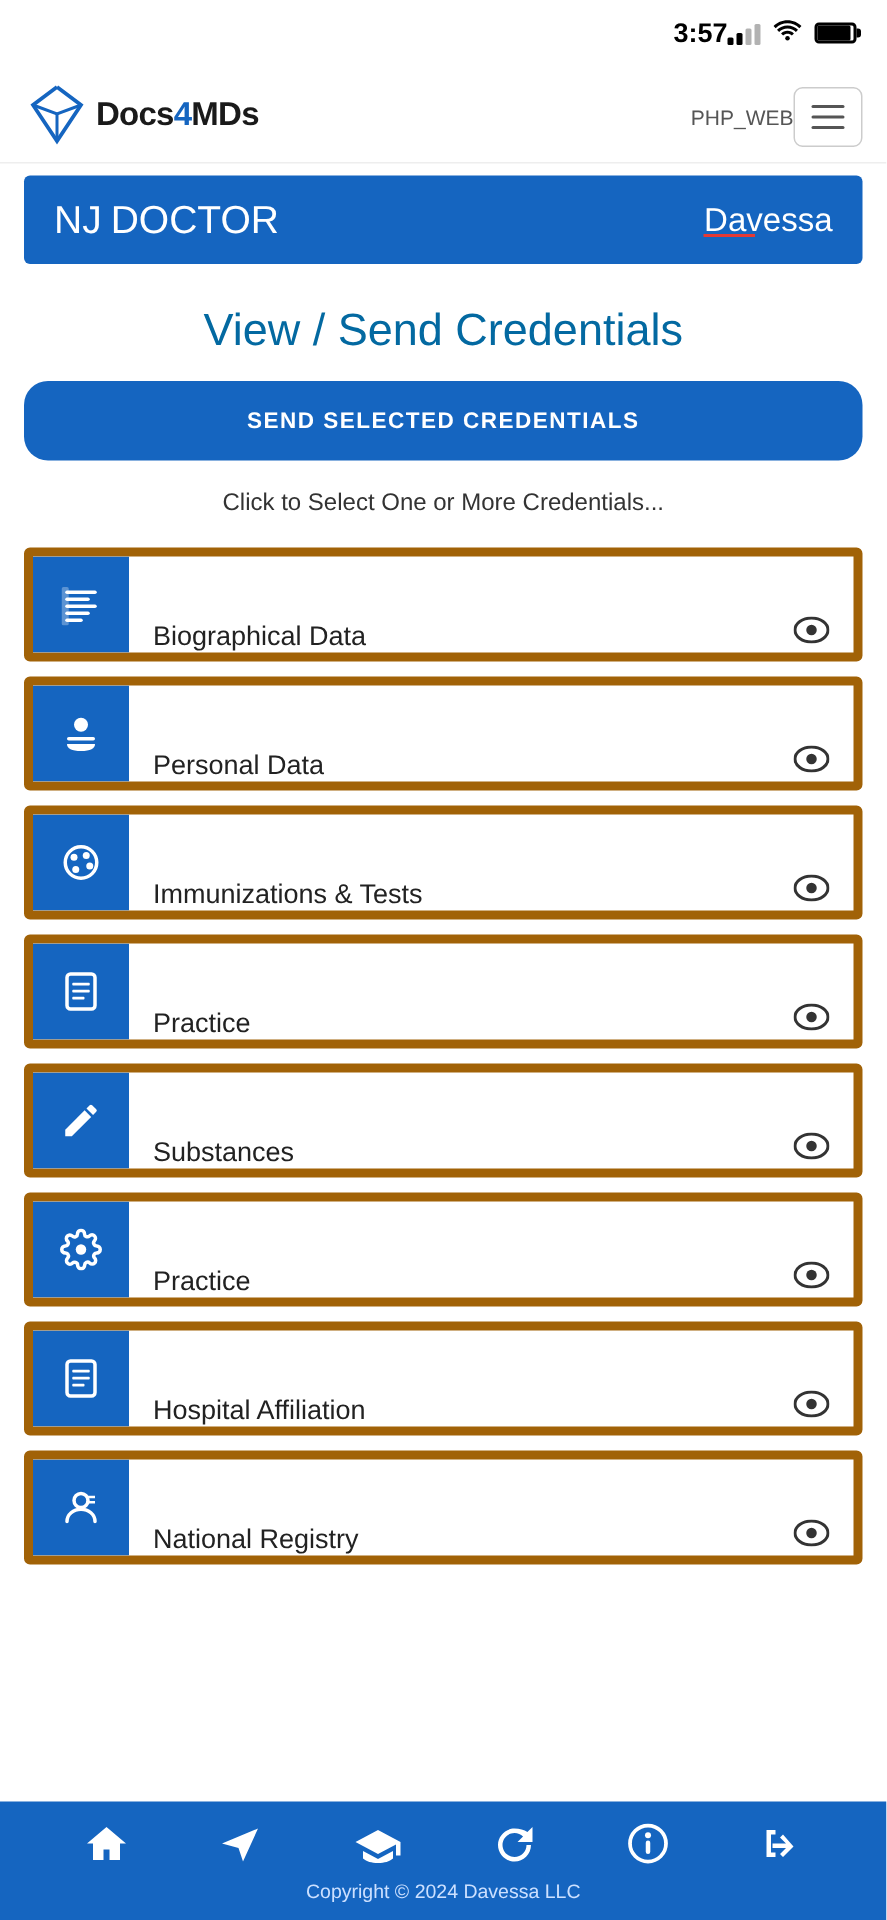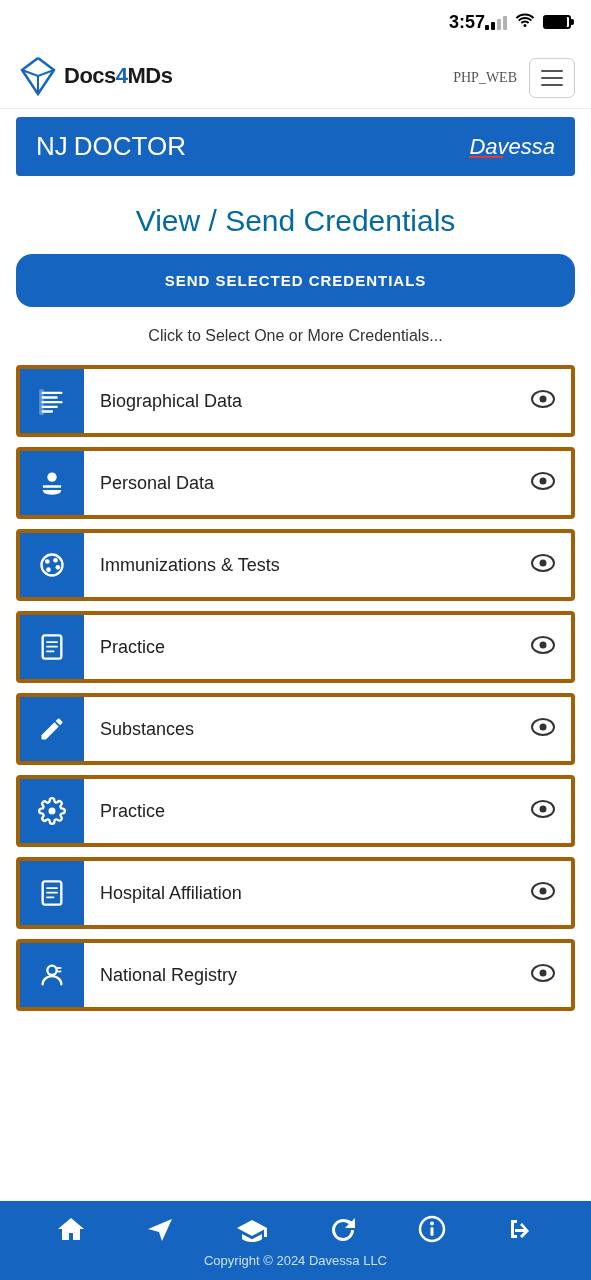--- a/index.html
+++ b/index.html
@@ -98,22 +98,20 @@
       font-weight: 700;
       color: #1a1a1a;
       letter-spacing: -0.5px;
     }
     .logo-text span {
       color: #1565c0;
     }
     .header-right {
       display: flex;
       align-items: center;
-      gap: 12px;
-      font-family: Liberation Serif, serif;
     }
     .php-web-label {
       font-size: 14px;
       color: #555;
     }
     .hamburger-btn {
       width: 46px;
       height: 40px;
       border: 1px solid #ccc;
       border-radius: 6px;
@@ -154,21 +152,20 @@
     }
     .banner-nj-bold {
       font-size: 26px;
       font-weight: 400;
       color: #fff;
     }
     .banner-davessa {
       font-size: 22px;
       font-weight: 300;
       color: #fff;
-      font-style: italic;
       position: relative;
     }
     .banner-davessa::before {
       content: '';
       position: absolute;
       bottom: 2px;
       left: 0;
       width: 100%;
       height: 2px;
       background: linear-gradient(to right, #e53935, #e53935 40%, transparent 40%);
@@ -213,22 +210,22 @@
 
     
     .credential-list {
       display: flex;
       flex-direction: column;
       gap: 10px;
     }
 
     .credential-item {
       display: flex;
-      align-items: center;
-      border: 4px solid #a16207;
+      align-items: flex-end;
+      border: 6px solid #a16207;
       border-radius: 4px;
       overflow: hidden;
       cursor: pointer;
       background: #fff;
     }
 
     .credential-icon-box {
       background: #1565c0;
       width: 64px;
       min-width: 64px;

